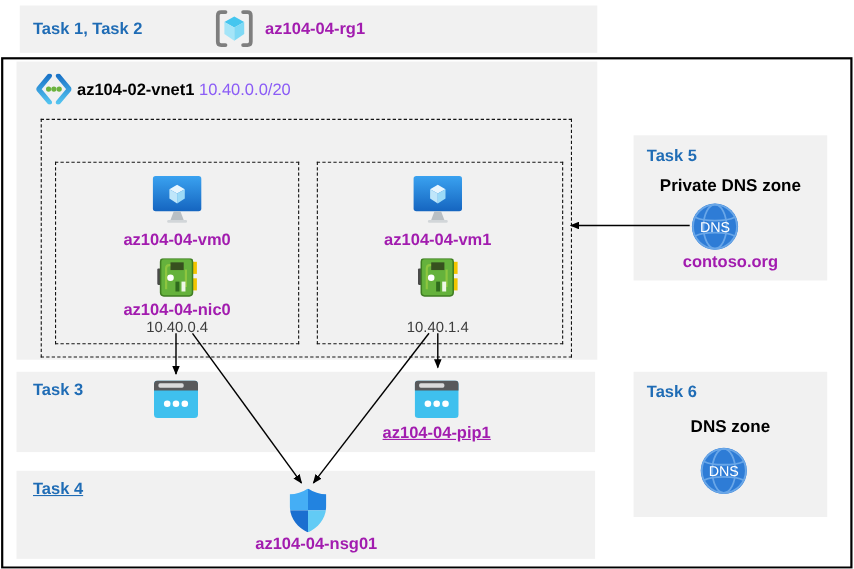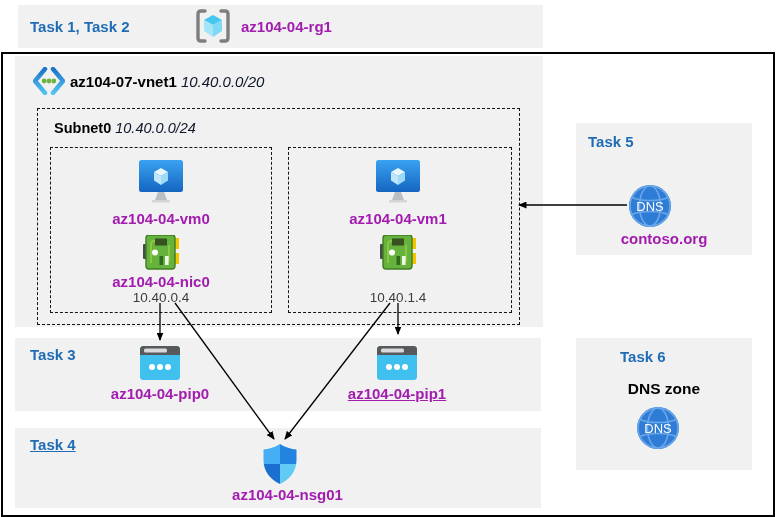--- a/index.html
+++ b/index.html
@@ -4,21 +4,21 @@
 <style>
   html,body{margin:0;padding:0;background:#fff;}
   .canvas{
     position:relative;width:776px;height:517px;background:#fff;
     font-family:"Liberation Sans",sans-serif;color:#000;overflow:hidden;
   }
   .abs{position:absolute;}
   .panel{background:#f1f1f1;}
   .task-label{color:#1f6cb5;font-weight:bold;font-size:15px;white-space:nowrap;}
   .bold-label{font-weight:bold;font-size:15px;color:#a21caf;white-space:nowrap;}
-  .muted{color:#0f172a;font-weight:normal;font-style:italic;}
+  .muted{color:#8b5cf6;font-weight:normal;}
   .center{text-align:center;}
   .main-rect{border:2px solid #000;background:transparent;}
   .dashed{border:1.5px dashed #141414;}
   .sublabel{font-size:14.5px;white-space:nowrap;}
   .sublabel b{font-weight:bold;}
   .ip-label{font-size:13.5px;color:#3d3d3d;}
   svg{display:block;}
 </style>
 </head>
 <body>
@@ -48,30 +48,26 @@
           <stop offset="1" stop-color="#52c2ef"></stop>
       </linearGradient>
     </defs>
     <path d="M12,2 L2,14 L12,26" fill="none" stroke="url(#vng)" stroke-width="4.4" stroke-linecap="round" stroke-linejoin="round"></path>
     <path d="M20,2 L30,14 L20,26" fill="none" stroke="url(#vng)" stroke-width="4.4" stroke-linecap="round" stroke-linejoin="round"></path>
     <circle cx="11.2" cy="14" r="2.4" fill="#6cb33f"></circle>
     <circle cx="16" cy="14" r="2.4" fill="#6cb33f"></circle>
     <circle cx="20.8" cy="14" r="2.4" fill="#6cb33f"></circle>
   </svg>
   <div class="abs" style="left:70px;top:73px;font-size:15px;">
-    <b>az104-07-vnet1</b>
+    <b>az104-02-vnet1</b>
     <span class="muted">10.40.0.0/20</span>
   </div>
 
   <div class="abs dashed" style="left:37px;top:108px;width:481px;height:215px;"></div>
 
-  <div class="abs sublabel" style="left:54px;top:120px;">
-    <b>Subnet0</b>
-    <span class="muted">10.40.0.0/24</span>
-  </div>
   <div class="abs dashed" style="left:50px;top:147px;width:220px;height:164px;"></div>
 
   <div class="abs dashed" style="left:288px;top:147px;width:222px;height:164px;"></div>
 
   <svg class="abs" style="left:137px;top:159px;" width="48" height="45" viewBox="0 0 48 45">
     <defs>
       <linearGradient id="vmg" x1="0" y1="0" x2="0" y2="1">
         <stop offset="0" stop-color="#3aa2f0"></stop>
           <stop offset="1" stop-color="#1565c0"></stop>
       </linearGradient>
@@ -137,21 +133,20 @@
   </svg>
   <svg class="abs" style="left:377px;top:346px;" width="40" height="34" viewBox="0 0 40 34">
     <rect x="0" y="0" width="40" height="34" rx="3.5" fill="#3fc0ee"></rect>
     <path d="M0,9 L0,3.5 Q0,0 3.5,0 L36.5,0 Q40,0 40,3.5 L40,9 Z" fill="#58595b"></path>
     <rect x="4" y="2.5" width="23" height="4" rx="1.5" fill="#d9dadb"></rect>
     <circle cx="12" cy="21" r="3" fill="#ffffff"></circle>
     <circle cx="20" cy="21" r="3" fill="#ffffff"></circle>
     <circle cx="28" cy="21" r="3" fill="#ffffff"></circle>
   </svg>
 
-  <div class="abs bold-label center" style="left:60px;top:385px;width:200px;">az104-04-pip0</div>
   <div class="abs bold-label center" style="left:297px;top:385px;width:200px;text-decoration:underline;">az104-04-pip1</div>
 
   <div class="abs panel" style="left:15px;top:428px;width:526px;height:80px;"></div>
   <div class="abs task-label" style="left:30px;top:436px;text-decoration:underline;">Task 4</div>
 
   <svg class="abs" style="left:262px;top:444px;" width="36" height="40" viewBox="0 0 36 40">
     <defs>
       <clipPath id="shieldClip">
         <path d="M18,0 C13,3.2 7,5.2 1.5,5.4 L1.5,16 C1.5,27.5 8.5,35.6 18,40 C27.5,35.6 34.5,27.5 34.5,16 L34.5,5.4 C29,5.2 23,3.2 18,0 Z"></path>
       </clipPath>
@@ -160,33 +155,34 @@
       <rect x="0" y="0" width="18" height="20" fill="#45aef5"></rect>
       <rect x="18" y="0" width="18" height="20" fill="#2283e0"></rect>
       <rect x="0" y="20" width="18" height="20" fill="#1b6fd0"></rect>
       <rect x="18" y="20" width="18" height="20" fill="#62cbf5"></rect>
     </g>
   </svg>
   <div class="abs bold-label center" style="left:180px;top:486px;width:215px;">az104-04-nsg01</div>
 
   <div class="abs panel" style="left:576px;top:123px;width:176px;height:132px;">
     <div class="abs task-label" style="left:12px;top:10px;">Task 5</div>
+    <div class="abs center" style="left:0;top:38px;width:176px;font-size:15.5px;font-weight:bold;">Private DNS zone</div>
     <svg class="abs" style="left:52px;top:61px;" width="44" height="44" viewBox="0 0 44 44">
       <circle cx="22" cy="22" r="21" fill="#2e7cd6"></circle>
       <ellipse cx="22" cy="22" rx="10.5" ry="20" fill="none" stroke="#6aa7e8" stroke-width="1.6"></ellipse>
       <circle cx="22" cy="22" r="20" fill="none" stroke="#6aa7e8" stroke-width="1.6"></circle>
       <path d="M4,13.5 C12,17.5 32,17.5 40,13.5" fill="none" stroke="#6aa7e8" stroke-width="1.6"></path>
       <path d="M4,30.5 C12,26.5 32,26.5 40,30.5" fill="none" stroke="#6aa7e8" stroke-width="1.6"></path>
       <text x="22" y="27" text-anchor="middle" font-size="13" fill="#ffffff" font-family="Liberation Sans, sans-serif">DNS</text>
     </svg>
     <div class="abs bold-label center" style="left:0;top:107px;width:176px;">contoso.org</div>
   </div>
 
   <div class="abs panel" style="left:576px;top:338px;width:176px;height:132px;">
-    <div class="abs task-label" style="left:12px;top:10px;margin-left:32px;">Task 6</div>
+    <div class="abs task-label" style="left:12px;top:10px;">Task 6</div>
     <div class="abs center" style="left:0;top:42px;width:176px;font-size:15.5px;font-weight:bold;">DNS zone</div>
     <svg class="abs" style="left:60px;top:68px;" width="44" height="44" viewBox="0 0 44 44">
       <circle cx="22" cy="22" r="21" fill="#2e7cd6"></circle>
       <ellipse cx="22" cy="22" rx="10.5" ry="20" fill="none" stroke="#6aa7e8" stroke-width="1.6"></ellipse>
       <circle cx="22" cy="22" r="20" fill="none" stroke="#6aa7e8" stroke-width="1.6"></circle>
       <path d="M4,13.5 C12,17.5 32,17.5 40,13.5" fill="none" stroke="#6aa7e8" stroke-width="1.6"></path>
       <path d="M4,30.5 C12,26.5 32,26.5 40,30.5" fill="none" stroke="#6aa7e8" stroke-width="1.6"></path>
       <text x="22" y="27" text-anchor="middle" font-size="13" fill="#ffffff" font-family="Liberation Sans, sans-serif">DNS</text>
     </svg>
   </div>

